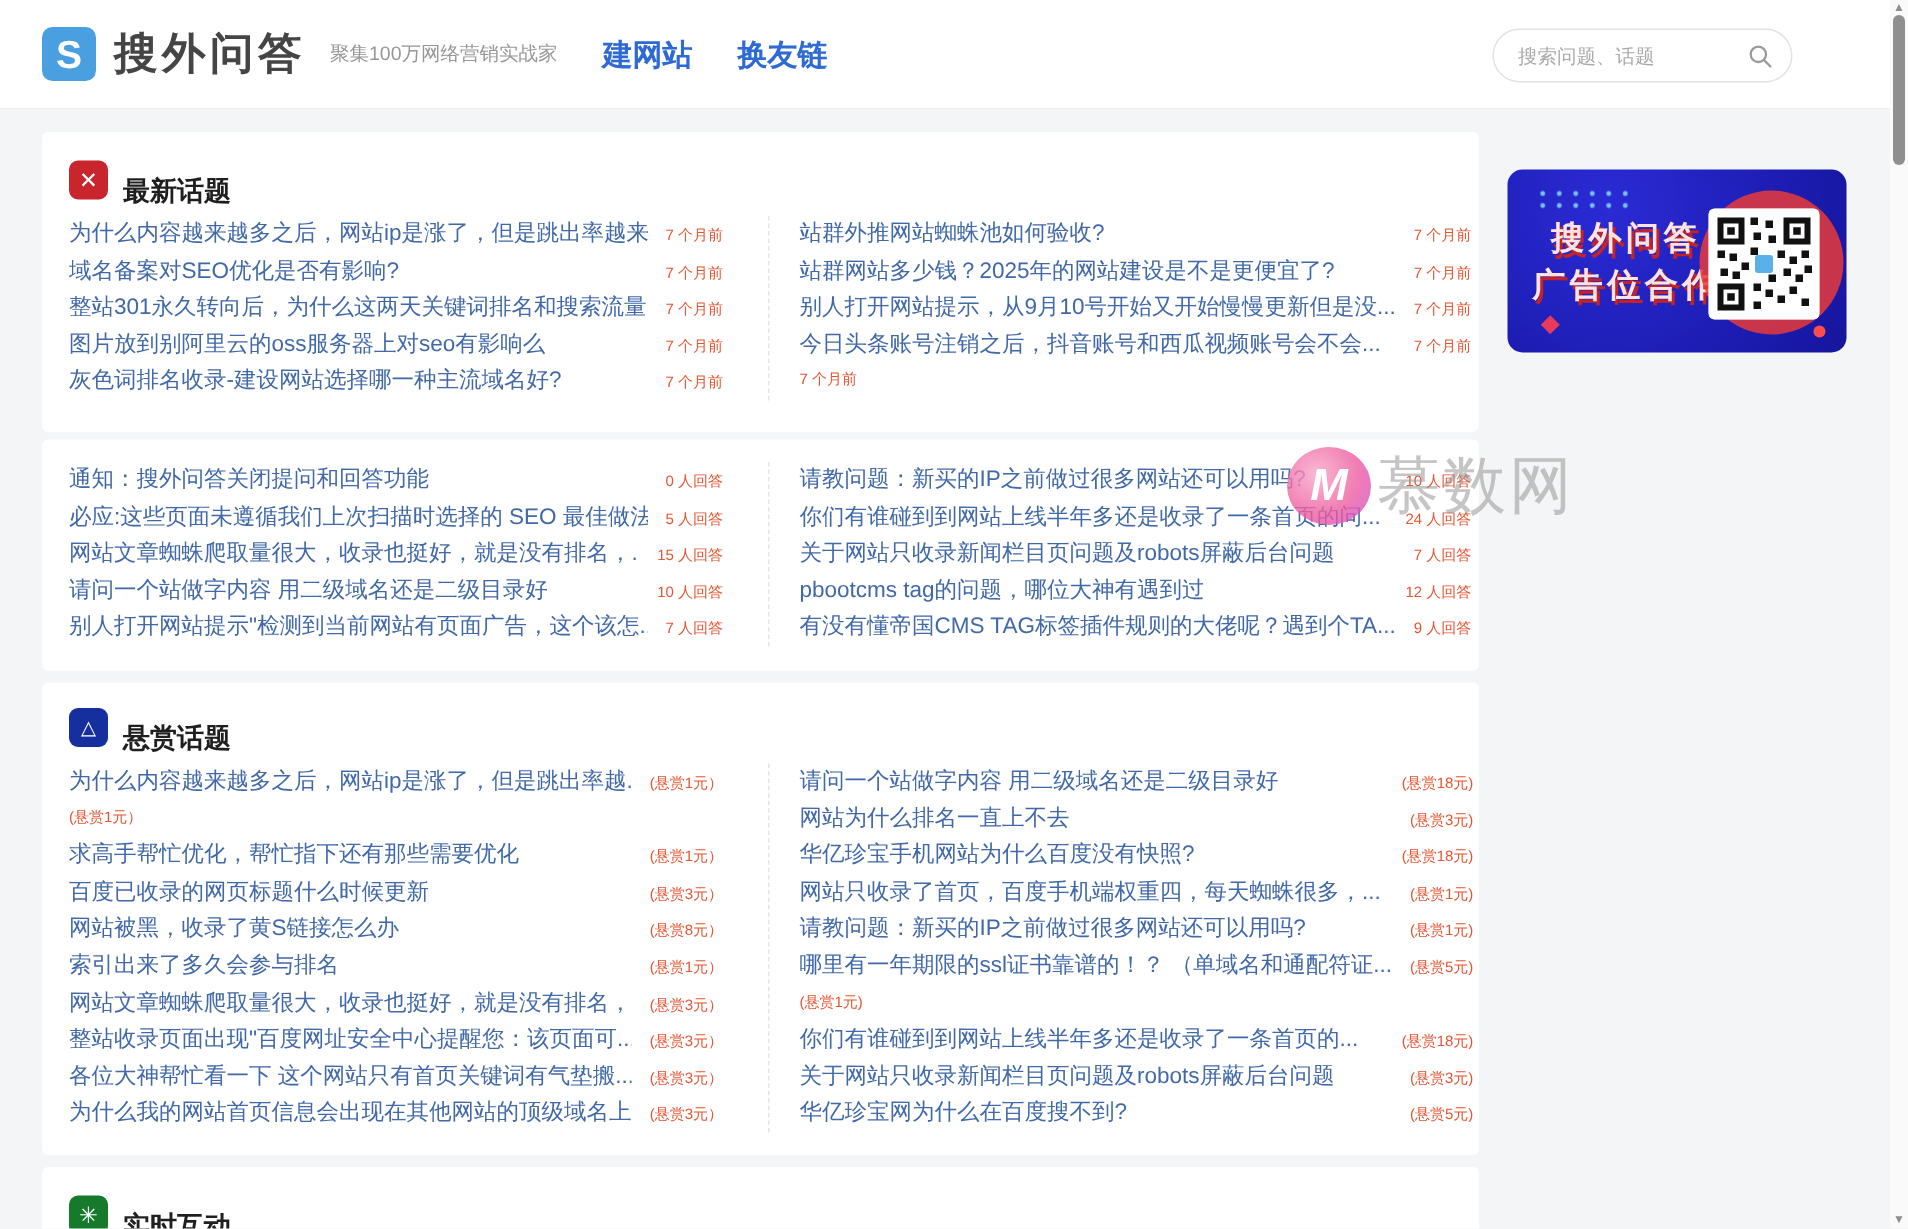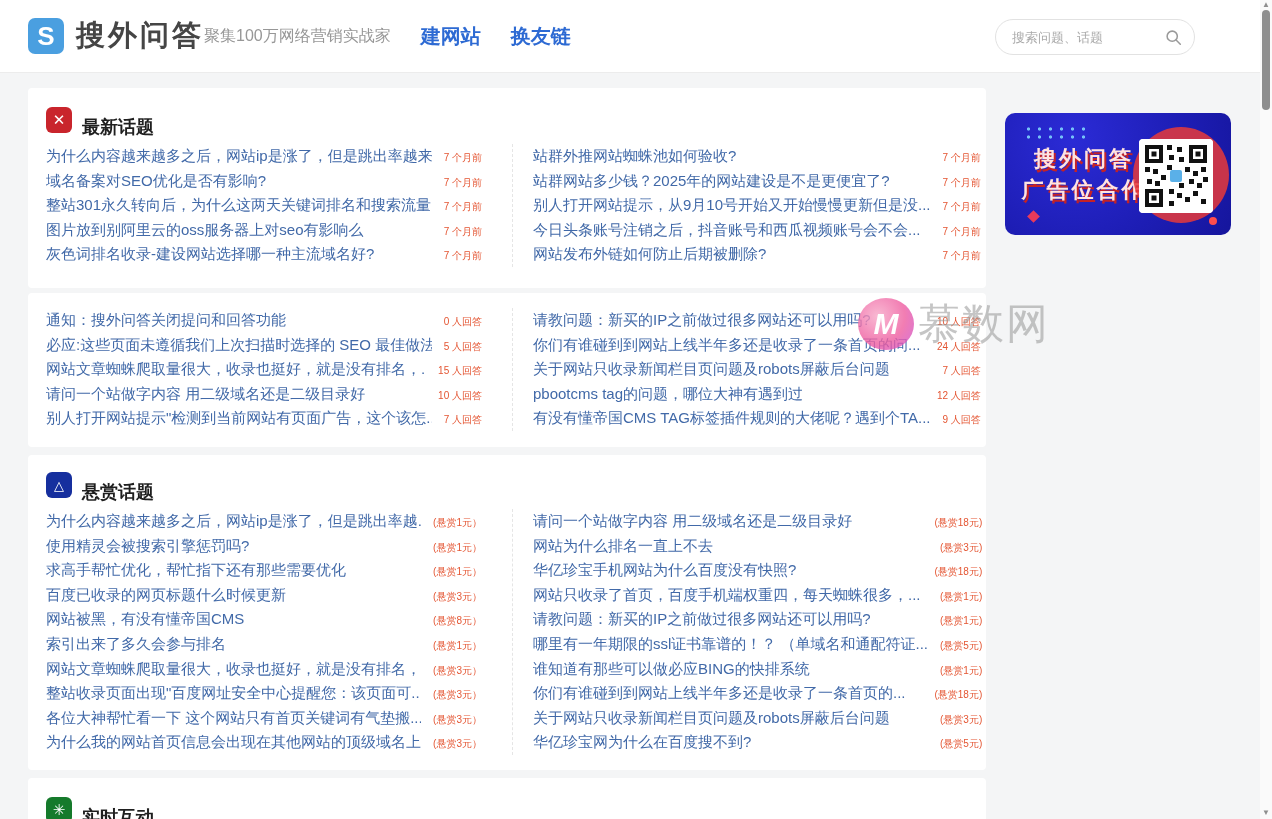--- a/index.html
+++ b/index.html
@@ -14,21 +14,21 @@
     position:absolute; left:0; top:0; width:1260px; height:73px;
     background:#fff; border-bottom:1px solid #ececec;
     display:flex; align-items:center; padding-left:28px;
   }
   .logo-sq {
     width:36px; height:36px; background:#4a9fe0; border-radius:7px;
     color:#fff; font-size:26px; font-weight:bold;
     display:flex; align-items:center; justify-content:center;
   }
   .site-name { font-size:29px; color:#454545; margin-left:12px; letter-spacing:3px; font-weight:bold; }
-  .tagline { font-size:16px; color:#979797; }
+  .tagline { font-size:13px; color:#979797; margin-left:16px; }
   .nav-link { font-size:20px; font-weight:bold; color:#2d6ad3; margin-left:30px; text-decoration:none; cursor:pointer; }
   .search-box {
     position:absolute; right:65px; top:19px; width:200px; height:36px;
     border:1px solid #e2e2e2; border-radius:18px; background:#fff;
     display:flex; align-items:center; padding:0 12px 0 16px;
   }
   .search-box input {
     border:none; outline:none; flex:1; font-size:13px; color:#0369a1;
     font-family:inherit; background:transparent; min-width:0;
   }
@@ -177,21 +177,20 @@
           <a class="row-title">别人打开网站提示，从9月10号开始又开始慢慢更新但是没...</a>
           <span class="row-meta">7 个月前</span>
         </div>
 
         <div class="row">
           <a class="row-title">今日头条账号注销之后，抖音账号和西瓜视频账号会不会...</a>
           <span class="row-meta">7 个月前</span>
         </div>
 
         <div class="row">
-          <a class="row-title">网站发布外链如何防止后期被删除?</a>
           <span class="row-meta">7 个月前</span>
         </div>
       </div>
   </div>
 </div>
 
 <div class="card card2">
   <div class="two-col">
     <div class="col">
 
@@ -257,36 +256,35 @@
   </div>
   <div class="two-col">
     <div class="col">
 
         <div class="row">
           <a class="row-title">为什么内容越来越多之后，网站ip是涨了，但是跳出率越...</a>
           <span class="row-meta">(悬赏1元）</span>
         </div>
 
         <div class="row">
-          <a class="row-title">使用精灵会被搜索引擎惩罚吗?</a>
           <span class="row-meta">(悬赏1元）</span>
         </div>
 
         <div class="row">
           <a class="row-title">求高手帮忙优化，帮忙指下还有那些需要优化</a>
           <span class="row-meta">(悬赏1元）</span>
         </div>
 
         <div class="row">
           <a class="row-title">百度已收录的网页标题什么时候更新</a>
           <span class="row-meta">(悬赏3元）</span>
         </div>
 
         <div class="row">
-          <a class="row-title">网站被黑，有没有懂帝国CMS</a>
+          <a class="row-title">网站被黑，收录了黄S链接怎么办</a>
           <span class="row-meta">(悬赏8元）</span>
         </div>
 
         <div class="row">
           <a class="row-title">索引出来了多久会参与排名</a>
           <span class="row-meta">(悬赏1元）</span>
         </div>
 
         <div class="row">
           <a class="row-title">网站文章蜘蛛爬取量很大，收录也挺好，就是没有排名，...</a>
@@ -334,21 +332,20 @@
           <a class="row-title">请教问题：新买的IP之前做过很多网站还可以用吗?</a>
           <span class="row-meta">(悬赏1元)</span>
         </div>
 
         <div class="row">
           <a class="row-title">哪里有一年期限的ssl证书靠谱的！？ （单域名和通配符证...</a>
           <span class="row-meta">(悬赏5元)</span>
         </div>
 
         <div class="row">
-          <a class="row-title">谁知道有那些可以做必应BING的快排系统</a>
           <span class="row-meta">(悬赏1元)</span>
         </div>
 
         <div class="row">
           <a class="row-title">你们有谁碰到到网站上线半年多还是收录了一条首页的...</a>
           <span class="row-meta">(悬赏18元)</span>
         </div>
 
         <div class="row">
           <a class="row-title">关于网站只收录新闻栏目页问题及robots屏蔽后台问题</a>

